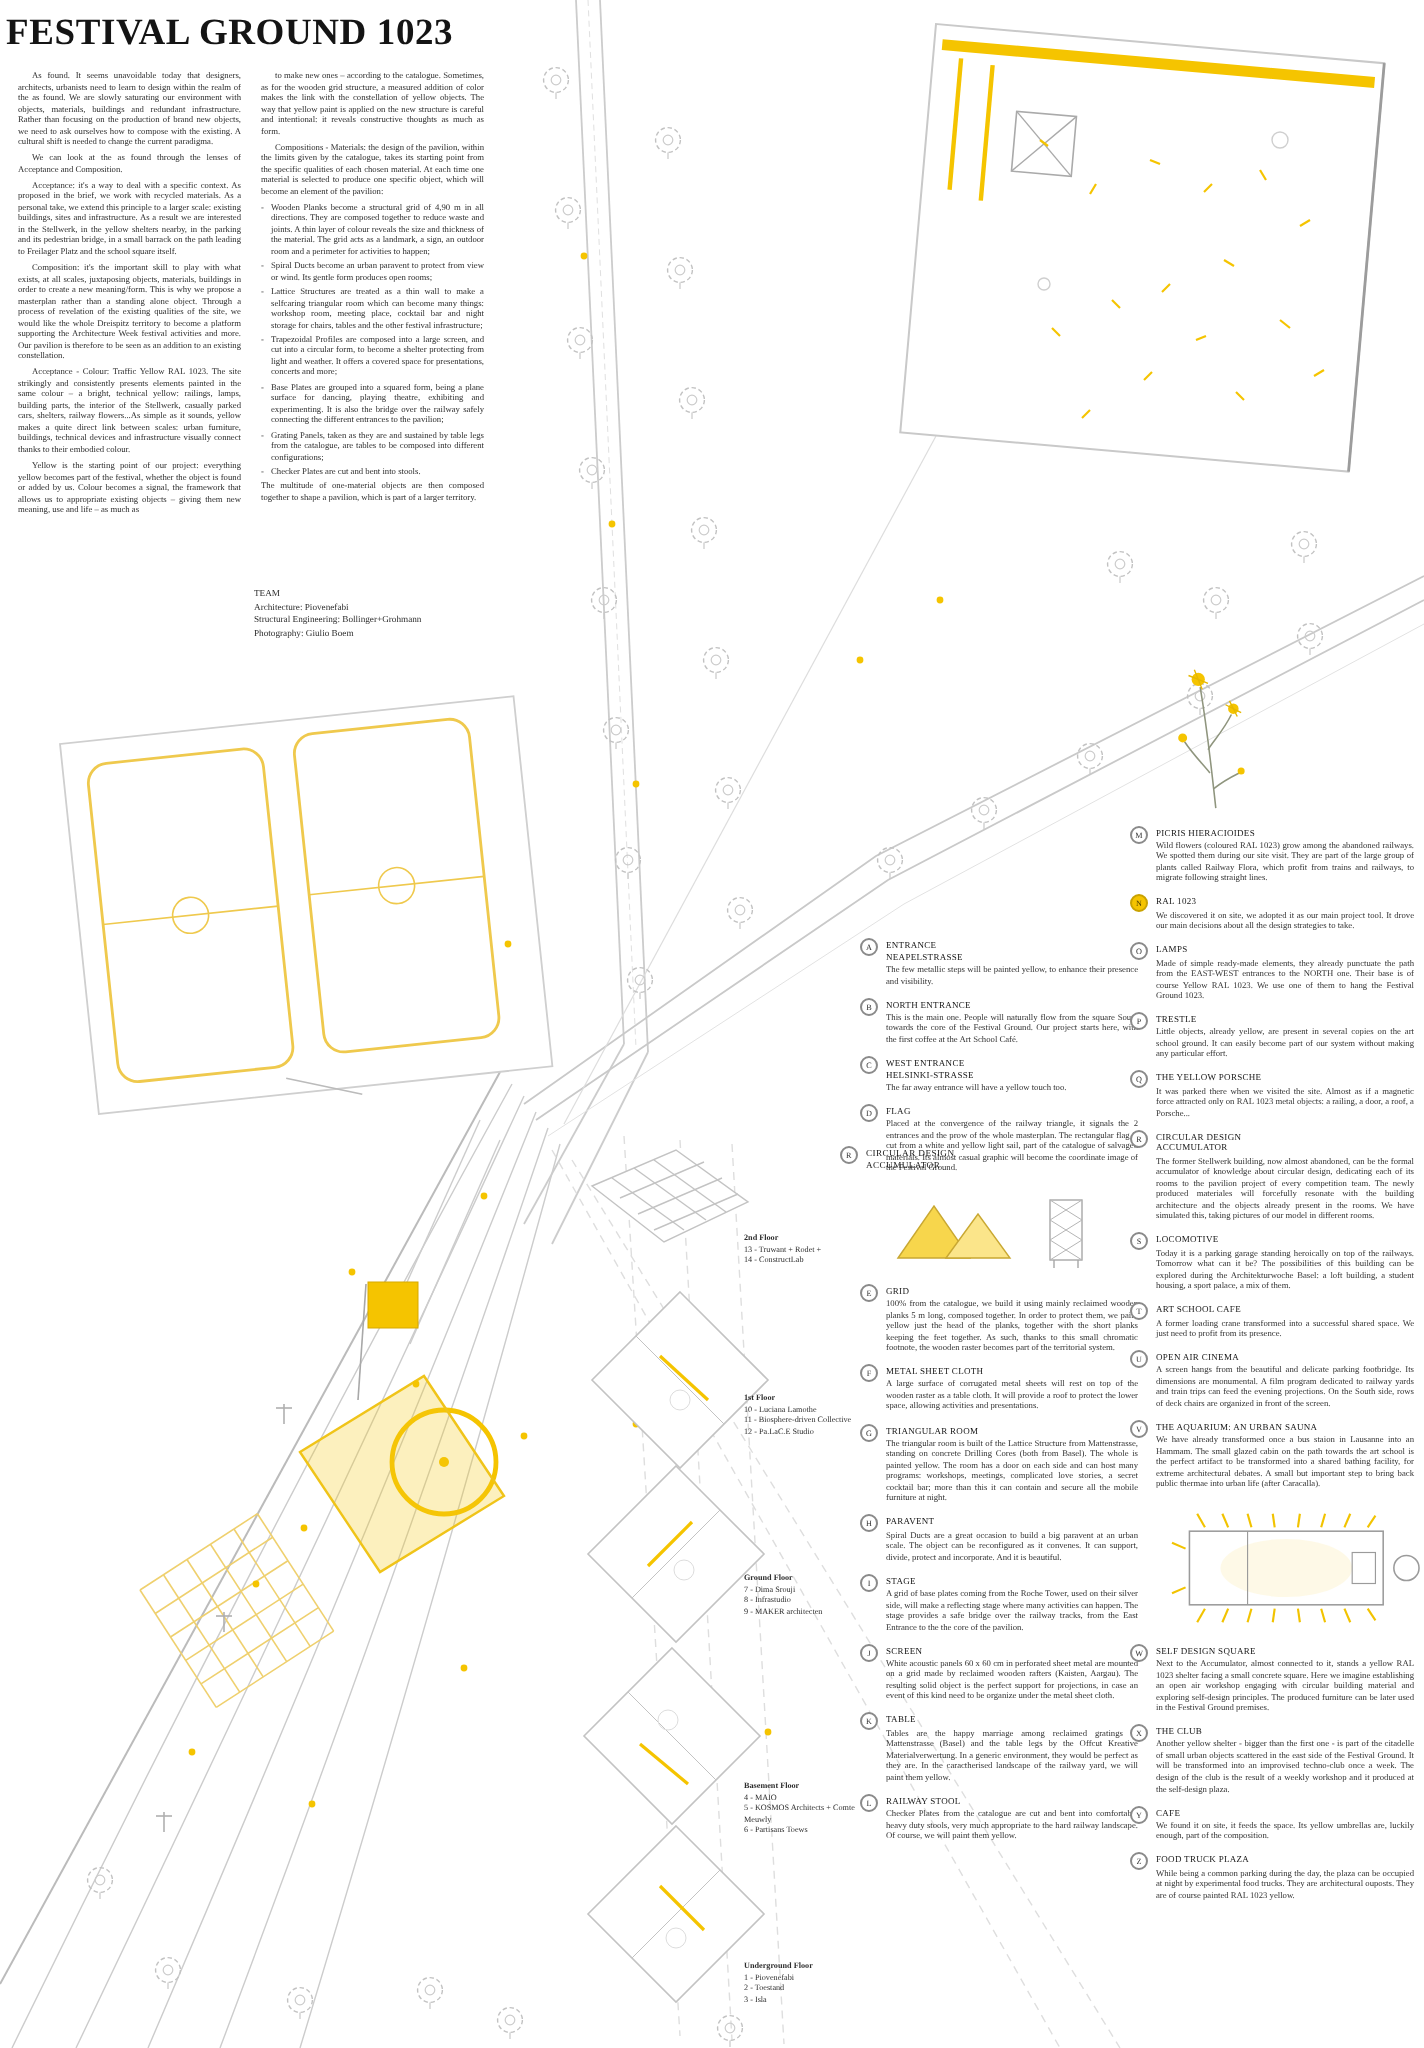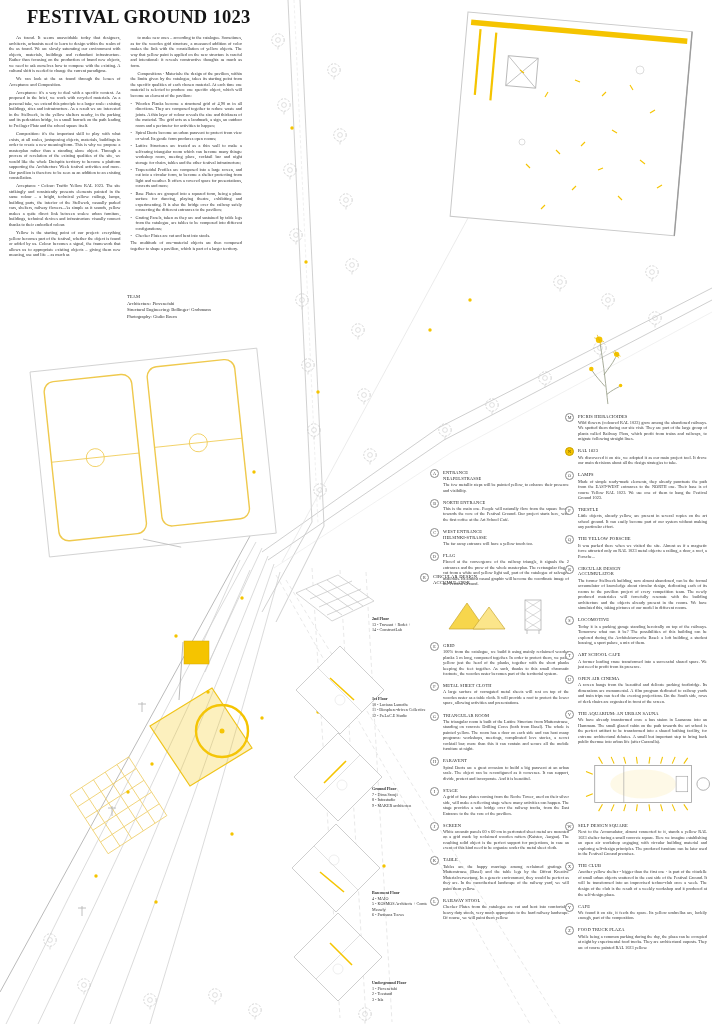--- a/index.html
+++ b/index.html
@@ -1,20 +1,20 @@
 <!DOCTYPE html>
 <html><head>
 <meta charset="utf-8">
 <style>
   html,body{margin:0;padding:0;background:#e8e8e8;}
   .poster{position:relative;width:712px;height:1024px;background:#ffffff;overflow:hidden;
           font-family:"Liberation Serif","DejaVu Serif",serif;color:#2e2e2e;}
   .plan{position:absolute;left:0;top:0;width:712px;height:1024px;z-index:0;}
   .layer{position:absolute;z-index:2;}
-  .title{left:27px;top:7px;font-size:18.5px;font-weight:bold;letter-spacing:.3px;color:#141414;}
+  .title{left:3px;top:7px;font-size:18.5px;font-weight:bold;letter-spacing:.3px;color:#141414;}
   .cols{left:9px;top:35px;width:233px;display:flex;gap:10px;}
   .col{width:112px;font-size:4.35px;line-height:1.27;text-align:justify;}
   .col p{margin:0 0 2.6px;text-indent:7px;}
   .col p.b{text-indent:0;padding-left:5px;position:relative;margin:0 0 1.8px;}
   .col p.b::before{content:"-";position:absolute;left:0;top:0;}
   .col p.close{text-indent:0;}
   .team{left:127px;top:294px;width:115px;font-size:4.6px;line-height:1.35;}
   .team .hd{margin-bottom:1px;}
   .ann{font-size:4.35px;line-height:1.27;}
   .ann .item{position:relative;margin-bottom:6.5px;}

